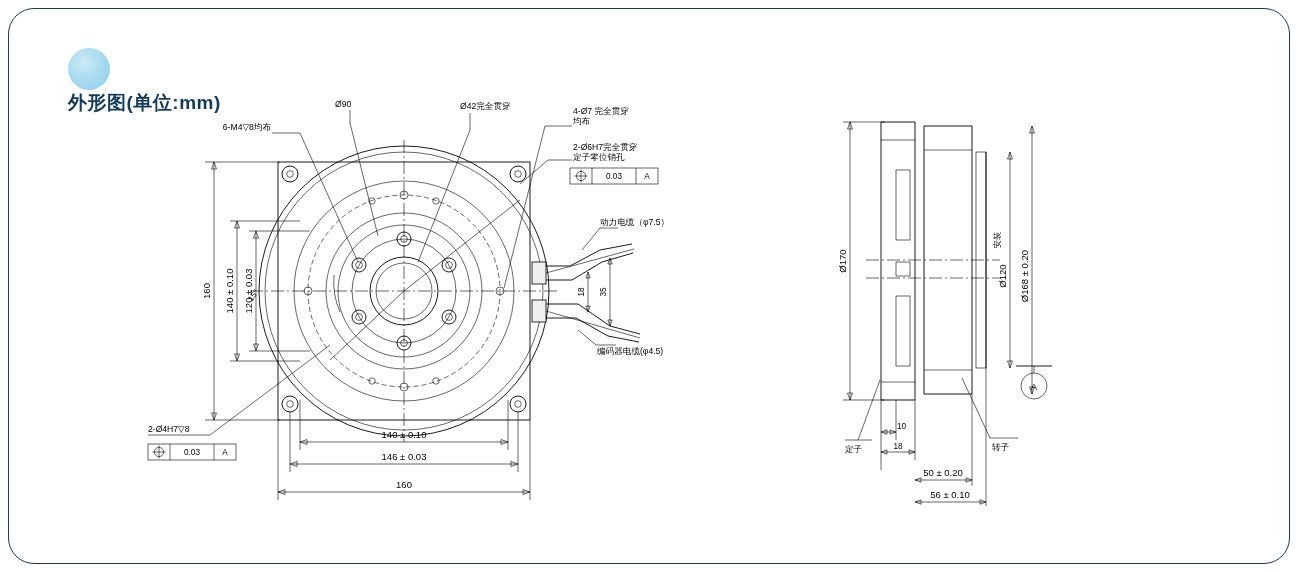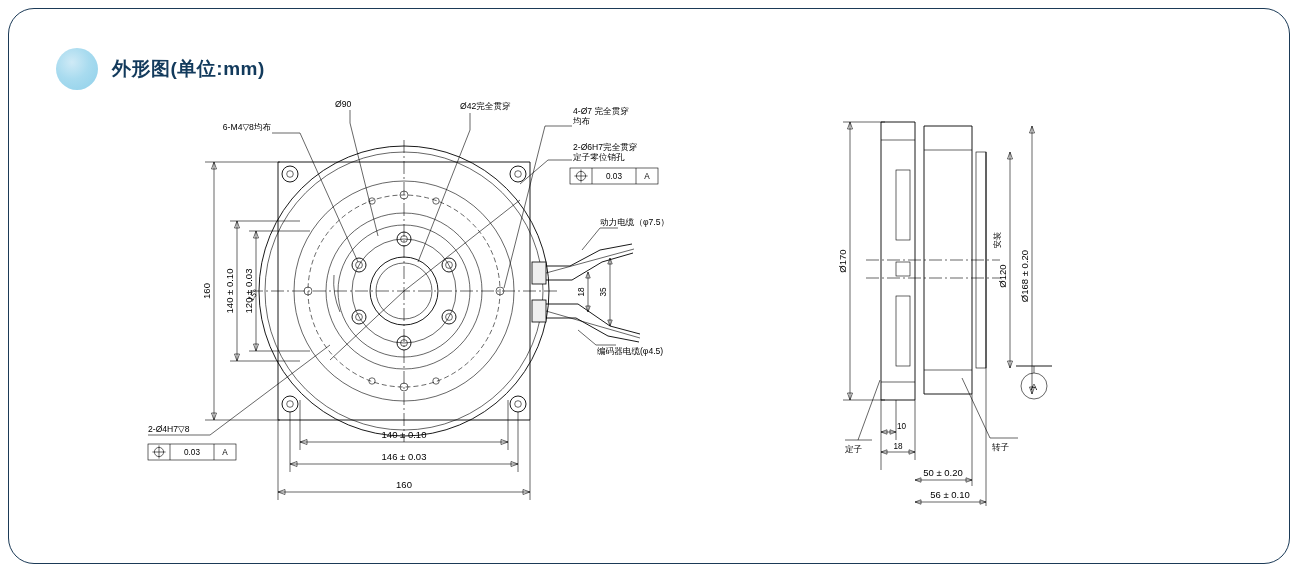--- a/index.html
+++ b/index.html
@@ -24,24 +24,25 @@
     top: 8px;
     width: 1282px;
     height: 556px;
     border: 1.5px solid #1b3a57;
     border-radius: 26px;
     box-sizing: border-box;
   }
   
   .title-wrap {
     position: absolute;
-    left: 56px;
+    left: 68px;
     top: 48px;
     display: flex;
-    align-items: center;
+    align-items: flex-start;
+    flex-direction: column;
   }
   .title-dot {
     width: 42px;
     height: 42px;
     border-radius: 50%;
     background: radial-gradient(circle at 38% 34%, #cfeaf6 0%, #a8dbef 45%, #8fd0ea 100%);
     margin-right: 14px;
   }
   .title-text {
     font-size: 19px;

